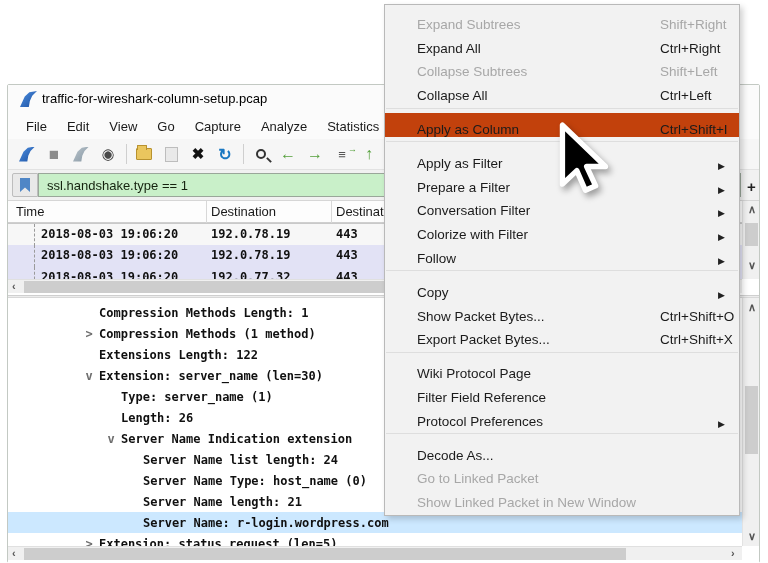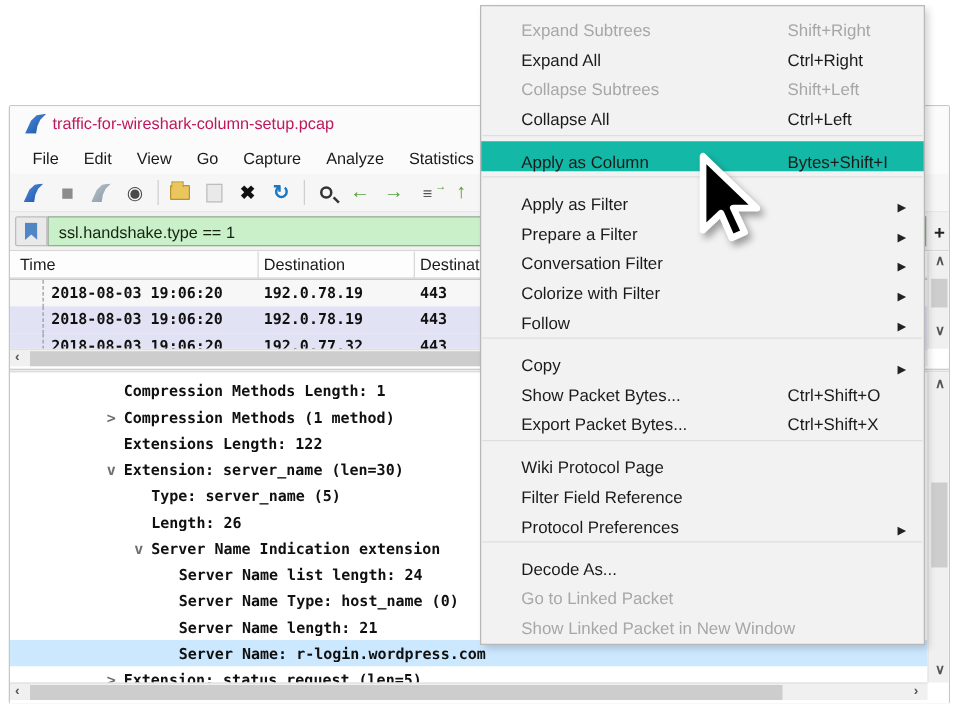--- a/index.html
+++ b/index.html
@@ -8,21 +8,21 @@
   .stage { position:relative; width:768px; height:563px; background:#fff; }
 
   
   .win { position:absolute; left:7px; top:84px; width:753px; height:479px;
     background:#f9f9f9; border:1px solid #c3c9c3; border-radius:2px; }
 
   .titlebar { position:absolute; left:0; top:0; width:100%; height:28px; background:#fbfbfb; }
   .app-icon { position:absolute; left:12px; top:6px; width:17px; height:16px; }
   .fin { display:inline-block; width:17px; height:16px; background:linear-gradient(135deg,#4d8fe0,#1b4fa0);
     clip-path:polygon(0% 100%, 28% 35%, 55% 8%, 100% 0%, 72% 30%, 58% 62%, 52% 100%); }
-  .title-text { position:absolute; left:34px; top:6px; font-size:13px; color:#be185d; }
+  .title-text { position:absolute; left:34px; top:6px; font-size:13px; color:#000000; }
 
   .menubar { position:absolute; left:0; top:28px; width:100%; height:26px; background:#fbfbfb;
     display:flex; align-items:center; padding-left:8px; }
   .menubar .mi { font-size:13px; color:#1a1a1a; padding:4px 10px; }
 
   .toolbar { position:absolute; left:0; top:54px; width:100%; height:31px; background:#f6f6f6;
     display:flex; align-items:center; padding-left:8px; border-bottom:1px solid #e2e2e2; }
   .tbtn { width:22px; height:22px; margin-right:5px; display:flex; align-items:center; justify-content:center;
     font-size:15px; }
   .tsep { width:1px; height:20px; background:#cfcfcf; margin:0 6px 0 2px; }
@@ -86,24 +86,24 @@
   .tline .exp { display:inline-block; width:20px; text-align:center; color:#6e6e6e; font-weight:bold; }
   .ind1 { padding-left:71px; } .ind2 { padding-left:93px; } .ind3 { padding-left:115px; }
   .tline.selected { background:#cce8ff; }
   .detail-pad { height:4px; }
 
   
   .ctx { position:absolute; left:384px; top:4px; width:356px; height:512px; background:#f2f2f2;
     border:1px solid #b9b9b9; box-shadow:3px 3px 6px rgba(0,0,0,0.18); padding:3px 0; z-index:50; }
   .ctx-item { position:relative; height:23.8px; display:flex; align-items:flex-end;
     font-size:13.5px; color:#1b1b1b; padding-left:32px; }
-  .ctx-item .sc { position:absolute; left:245px; }
+  .ctx-item .sc { position:absolute; left:275px; }
   .ctx-item .arr { position:absolute; left:333px; font-size:9px; color:#222; }
   .ctx-item.disabled { color:#a7a7a7; }
-  .ctx-item.hl { background:#14b8a6; }
+  .ctx-item.hl { background:#c2410c; }
   .ctx-sep { height:1px; background:#dedede; margin:4.5px 1px; }
 
   
   .cursor { position:absolute; left:556px; top:121px; width:58px; height:82px; z-index:99;
     filter:drop-shadow(3px 4px 3px rgba(0,0,0,0.35)); pointer-events:none; }
 </style>
 </head>
 <body>
 
 <div class="stage">
@@ -216,21 +216,21 @@
       <div class="tline ind1">
         <span class="exp"></span>
         <span>Extensions Length: 122</span>
       </div>
       <div class="tline ind1">
         <span class="exp">v</span>
         <span>Extension: server_name (len=30)</span>
       </div>
       <div class="tline ind2">
         <span class="exp"></span>
-        <span>Type: server_name (5)</span>
+        <span>Type: server_name (1)</span>
       </div>
       <div class="tline ind2">
         <span class="exp"></span>
         <span>Length: 26</span>
       </div>
       <div class="tline ind2">
         <span class="exp">v</span>
         <span>Server Name Indication extension</span>
       </div>
       <div class="tline ind3">
@@ -280,21 +280,21 @@
       <span>Collapse Subtrees</span>
       <span class="sc">Shift+Left</span>
     </div>
     <div class="ctx-item">
       <span>Collapse All</span>
       <span class="sc">Ctrl+Left</span>
     </div>
     <div class="ctx-sep"></div>
     <div class="ctx-item hl">
       <span>Apply as Column</span>
-      <span class="sc">Bytes+Shift+I</span>
+      <span class="sc">Ctrl+Shift+I</span>
     </div>
     <div class="ctx-sep"></div>
     <div class="ctx-item">
       <span>Apply as Filter</span>
       <span class="arr">▶</span>
     </div>
     <div class="ctx-item">
       <span>Prepare a Filter</span>
       <span class="arr">▶</span>
     </div>

